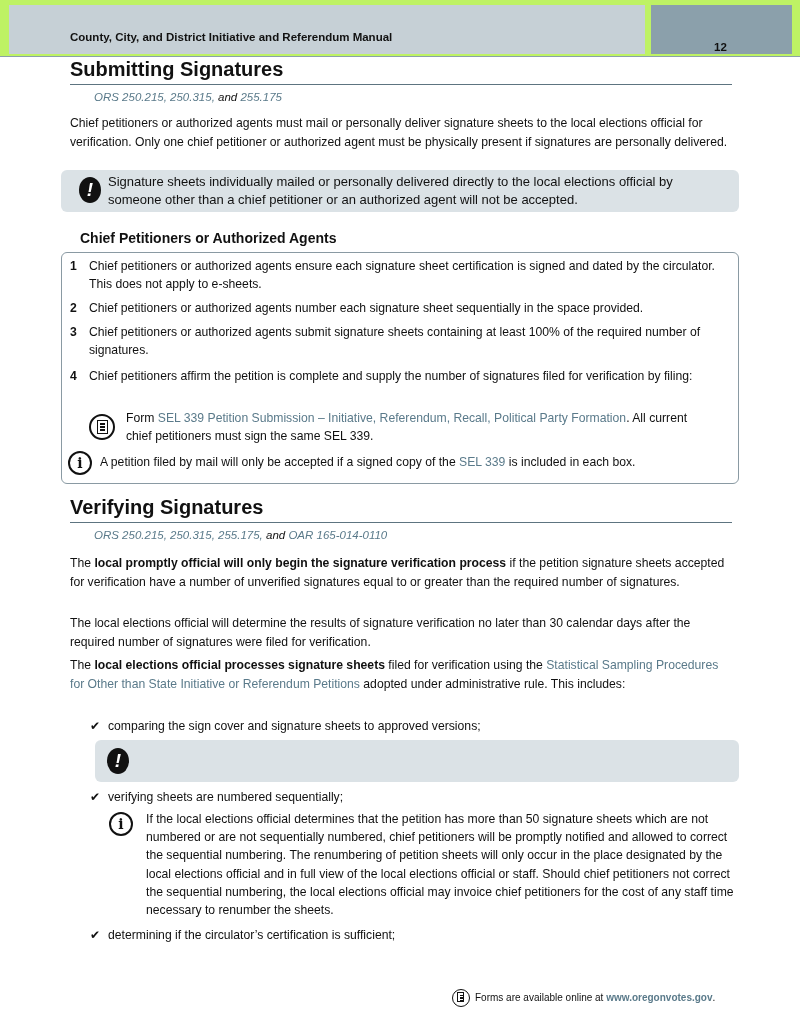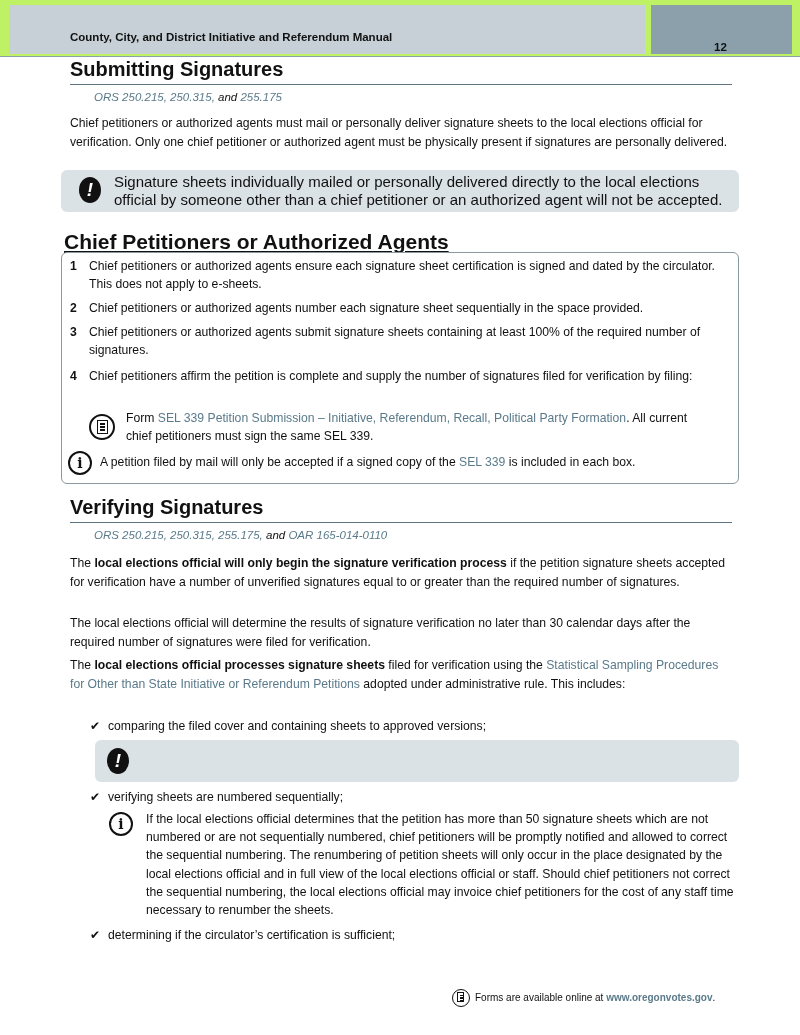--- a/index.html
+++ b/index.html
@@ -11,23 +11,23 @@
   .header-right { position: absolute; left: 651px; top: 5px; width: 141px; height: 49px; background: #8ba0ab; }
   .header-title { position: absolute; left: 70px; top: 31px; font-weight: bold; font-size: 11.5px; color: #111; }
   .page-num { position: absolute; left: 714px; top: 41px; font-weight: bold; font-size: 11.5px; color: #111; }
   .section-title { position: absolute; left: 70px; font-weight: bold; font-size: 20px; color: #111; }
   .rule { position: absolute; left: 70px; width: 662px; height: 1px; background: #5d7480; }
   .ors { position: absolute; left: 94px; font-style: italic; font-size: 11.5px; color: #5a7a8a; }
   .ors .and { color: #111; margin-top: 12px; }
   .para { position: absolute; left: 70px; width: 665px; line-height: 18.5px; font-size: 12.2px; }
   .para b { font-weight: bold; }
   .callout { position: absolute; background: #dbe2e6; border-radius: 6px; }
-  .callout .txt { position: absolute; line-height: 18px; font-size: 15px; margin-left: 6px; }
+  .callout .txt { position: absolute; line-height: 18px; font-size: 13px; }
   .excl-icon { position: absolute; width: 22px; height: 26px; background: #111; border-radius: 50%; color: #fff; font-weight: bold; font-style: italic; font-size: 19px; text-align: center; line-height: 26px; }
-  .sub-title { position: absolute; left: 64px; top: 230px; font-weight: bold; font-size: 21px; text-decoration: underline; }
+  .sub-title { position: absolute; left: 80px; top: 230px; font-weight: bold; font-size: 14px; }
   .steps-box { position: absolute; left: 61px; top: 252px; width: 678px; height: 232px; border: 1px solid #8a9aa3; border-radius: 6px; }
   .step { position: absolute; left: 8px; width: 660px; line-height: 18px; }
   .step .num { position: absolute; left: 0; top: 0; font-weight: bold; }
   .step .stxt { position: absolute; left: 19px; top: 0; width: 640px; }
   .info-icon { position: absolute; width: 24px; height: 24px; border: 2px solid #111; border-radius: 50%; font-family: "DejaVu Serif", serif; font-weight: bold; font-size: 14px; text-align: center; line-height: 20px; color: #111; }
   .form-icon { position: absolute; width: 26px; height: 26px; border: 2px solid #111; border-radius: 50%; }
   .form-icon .doc { position: absolute; left: 6px; top: 4px; width: 11px; height: 14px; border: 1.5px solid #111; }
   .form-icon .doc i { position: absolute; left: 1.5px; width: 5px; height: 1.5px; background: #111; }
   .check-item { position: absolute; left: 90px; line-height: 18px; }
   .check-item .ck { position: absolute; left: 0; top: 0; font-family: "DejaVu Sans", sans-serif; font-size: 12px; }
@@ -94,30 +94,30 @@
   </div>
 </div>
 
 <div class="section-title" style="top:496px;">Verifying Signatures</div>
 <div class="rule" style="top:522px;"></div>
 <div class="ors" style="top:529px;">
   <span class="link">ORS 250.215, 250.315, 255.175,</span><span class="and"> and </span><span class="link">OAR 165-014-0110</span>
 </div>
 
 <div class="para" style="top:554px;">
-  <span>The </span><b>local elections official will only begin the signature verification process</b><span> if the petition signature sheets accepted for verification have a number of unverified signatures equal to or greater than the required number of signatures.</span>
+  <span>The </span><b>local promptly official will only begin the signature verification process</b><span> if the petition signature sheets accepted for verification have a number of unverified signatures equal to or greater than the required number of signatures.</span>
 </div>
 <div class="para" style="top:614px;">The local elections official will determine the results of signature verification no later than 30 calendar days after the required number of signatures were filed for verification.</div>
 <div class="para" style="top:656px;">
   <span>The </span><b>local elections official processes signature sheets</b><span> filed for verification using the </span><span class="link">Statistical Sampling Procedures for Other than State Initiative or Referendum Petitions</span><span> adopted under administrative rule. This includes:</span>
 </div>
 
 <div class="check-item" style="top:717px;">
   <span class="ck">✔</span>
-  <span class="ctxt">comparing the filed cover and containing sheets to approved versions;</span>
+  <span class="ctxt">comparing the sign cover and signature sheets to approved versions;</span>
 </div>
 
 <div class="callout" style="left:95px; top:740px; width:644px; height:42px;">
   <div class="excl-icon" style="left:12px; top:8px;">!</div>
 </div>
 
 <div class="check-item" style="top:788px;">
   <span class="ck">✔</span>
   <span class="ctxt">verifying sheets are numbered sequentially;</span>
 </div>

